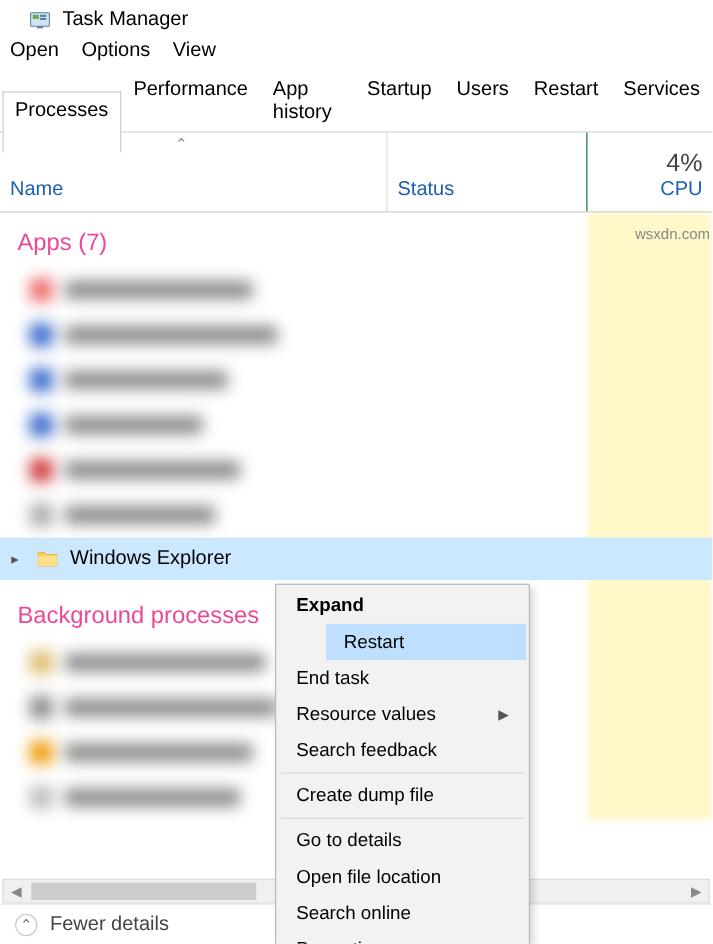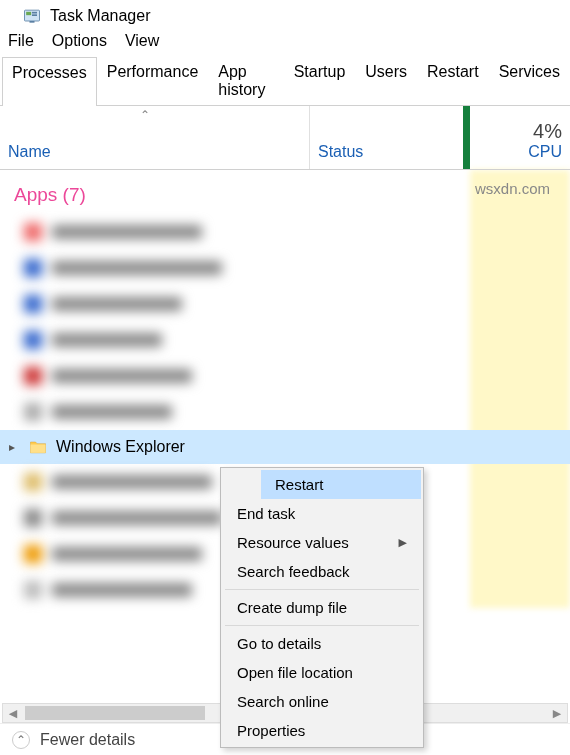--- a/index.html
+++ b/index.html
@@ -37,34 +37,34 @@
     padding: 6px 9px;
     font-size: 16px;
     border: 1px solid transparent;
     border-bottom: none;
     cursor: default;
     background: #fff;
   }
   .tab.active {
     border-color: #d0d0d0;
     position: relative;
-    top: 1px;
+    top: 17px;
     background: #fff;
   }
   .header-row {
     display: flex;
     align-items: flex-end;
     border-bottom: 1px solid #d0d0d0;
     height: 64px;
     color: #1a5fb4;
     font-size: 16px;
     position: relative;
   }
   .col-name { width: 310px; padding: 0 0 8px 8px; border-right: 1px solid #e0e0e0; height:100%; display:flex; align-items:flex-end; position:relative;}
-  .col-status { flex: 1; padding: 0 0 8px 8px; border-right: 7px solid #15803d; height:100%; display:flex; align-items:flex-end;}
+  .col-status { flex: 1; padding: 0 0 8px 8px; border-right: 1px solid #15803d; height:100%; display:flex; align-items:flex-end;}
   .col-cpu { width: 100px; text-align: right; padding: 0 8px 8px 0; height:100%; display:flex; flex-direction:column; justify-content:flex-end; align-items:flex-end;}
   .cpu-pct { color: #444; font-size: 20px; }
   .sort-arrow {
     position: absolute;
     top: 2px;
     left: 140px;
     font-size: 12px;
     color: #888;
   }
   .body {
@@ -152,43 +152,43 @@
     display: flex;
     align-items: center;
     padding-left: 12px;
     font-size: 16px;
     color: #444;
     border-top: 1px solid #eee;
   }
   .footer .chev-up { margin-right: 10px; font-size: 12px; color:#777; border:1px solid #ccc; border-radius:50%; width:18px; height:18px; display:flex;align-items:center;justify-content:center;}
   .watermark {
     position: absolute;
-    right: 20px;
+    right: 2px;
     top: 180px;
-    font-size: 15px;
+    font-size: 12px;
     color: #888;
     writing-mode: horizontal-tb;
   }
 </style>
 </head>
 <body>
 
 <div class="titlebar">
   <svg viewBox="0 0 24 24">
     <rect x="3" y="5" width="18" height="13" rx="1" fill="#cfe3f5" stroke="#5a7fa3" stroke-width="1"></rect>
     <rect x="5" y="7" width="6" height="4" fill="#6aa852"></rect>
     <rect x="12" y="7" width="6" height="2" fill="#5a7fa3"></rect>
     <rect x="12" y="10" width="6" height="2" fill="#5a7fa3"></rect>
     <rect x="9" y="18" width="6" height="2" fill="#5a7fa3"></rect>
   </svg>
   <span class="titlebar-text">Task Manager</span>
 </div>
 
 <div class="menubar">
-  <span>File</span>
+  <span>Open</span>
   <span>Options</span>
   <span>View</span>
 </div>
 
 <div class="tabs">
   <div class="tab active">Processes</div>
   <div class="tab">Performance</div>
   <div class="tab">App history</div>
   <div class="tab">Startup</div>
   <div class="tab">Users</div>
@@ -242,40 +242,42 @@
 
   <div class="selected-row">
     <span class="chev">▸</span>
     <svg class="folder-icon" viewBox="0 0 24 24">
       <path d="M3 6 h6 l2 2 h10 v11 h-18 z" fill="#ffcb4f" stroke="#d49a1e" stroke-width="0.5"></path>
       <rect x="3" y="9" width="18" height="10" fill="#ffe08a"></rect>
     </svg>
     <span>Windows Explorer</span>
   </div>
 
+  <div class="group-header" style="padding-top:18px;">Background processes</div>
 
   <div class="blur-row">
       <div class="blur-icon" style="background:#db6;"></div>
       <div class="blur-text" style="width:160px;"></div>
     </div>
   <div class="blur-row">
       <div class="blur-icon" style="background:#888;"></div>
       <div class="blur-text" style="width:170px;"></div>
     </div>
   <div class="blur-row">
       <div class="blur-icon" style="background:#e90;"></div>
       <div class="blur-text" style="width:150px;"></div>
     </div>
   <div class="blur-row">
       <div class="blur-icon" style="background:#bbb;"></div>
       <div class="blur-text" style="width:140px;"></div>
     </div>
 </div>
 
 <div class="context-menu">
+  <div class="ctx-item bold">Expand</div>
   <div class="ctx-item hover">Restart</div>
   <div class="ctx-item">End task</div>
   <div class="ctx-item">
     <span>Resource values</span>
     <span class="ctx-arrow">▶</span>
   </div>
   <div class="ctx-item">Search feedback</div>
   <div class="ctx-sep"></div>
   <div class="ctx-item">Create dump file</div>
   <div class="ctx-sep"></div>

